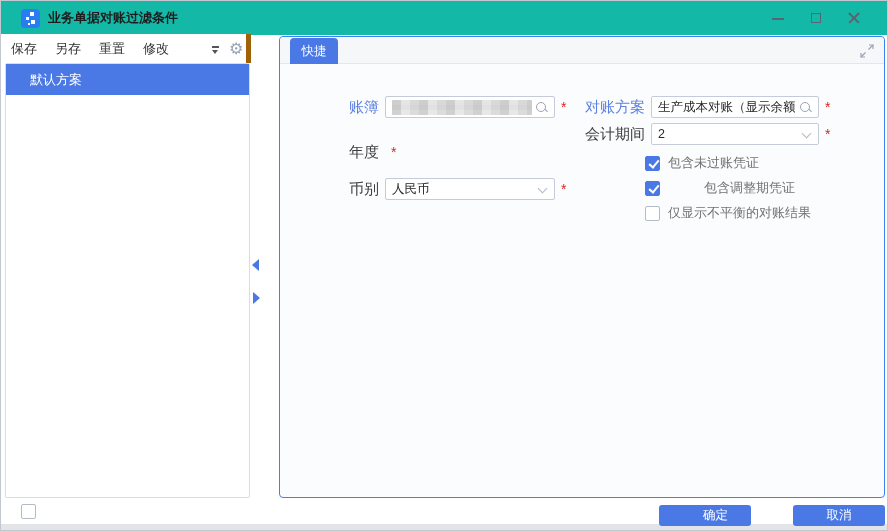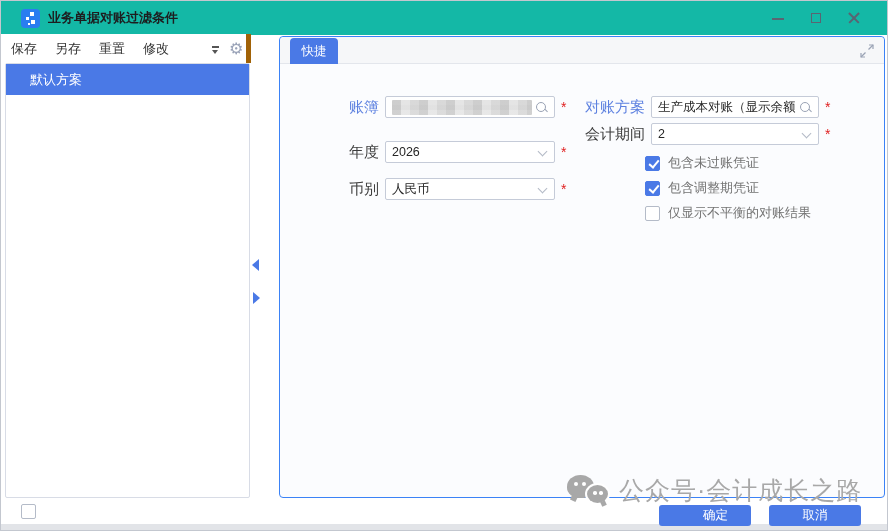--- a/index.html
+++ b/index.html
@@ -66,21 +66,21 @@
   
   .cbrow { position:absolute; display:flex; align-items:center; cursor:pointer; }
   .cb { position:relative; width:15px; height:15px; border:1px solid #b4bbc8; border-radius:2px; background:#fff; margin-right:8px; flex:none; }
   .cb.checked { background:#4a79e6; border-color:#4a79e6; }
   .cb.checked::after { content:""; position:absolute; left:4.5px; top:1.5px; width:4px; height:8px; border-right:2px solid #fff; border-bottom:2px solid #fff; transform:rotate(40deg); }
   .cblabel { font-size:13px; color:#737373; }
 
   
   .footer-cb { position:absolute; left:20px; top:503px; }
   .btn { position:absolute; top:504px; width:92px; height:21px; background:#4a79e6; color:#fff; font-size:12.5px; border:none; border-radius:3px; cursor:pointer; z-index:6; font-family:inherit; }
-  .btn-ok { left:658px;padding-left:21px; } .btn-cancel { left:768px; }
+  .btn-ok { left:658px;padding-left:21px; } .btn-cancel { left:792px; }
   .bottom-strip { position:absolute; left:0; bottom:0; width:100%; height:6px; background:#e2e4e8; }
 
   
   .watermark { position:absolute; left:566px; top:468px; width:322px; height:42px; z-index:5; pointer-events:none; display:flex; align-items:center; }
   .wm-text { font-size:25px; color:#a8a8a8; letter-spacing:1px; white-space:nowrap; margin-left:8px; }
   .wm-icon { position:relative; width:44px; height:36px; flex:none; }
   .wm-b1 { position:absolute; left:0; top:3px; width:27px; height:23px; background:#a8a8a8; border-radius:50% 50% 46% 46%; }
   .wm-b1::before, .wm-b1::after { content:""; position:absolute; width:4px; height:4px; background:#fff; border-radius:50%; top:7px; }
   .wm-b1::before { left:7px; } .wm-b1::after { left:15px; }
   .wm-t1 { position:absolute; left:4px; top:23px; width:6px; height:6px; background:#a8a8a8; transform:rotate(25deg); }
@@ -154,24 +154,20 @@
       <span class="flabel link lw">账簿</span>
       <div class="fctl" style="width:170px;">
         <span class="mosaic"></span>
         <span class="mag"></span>
       </div>
       <span class="req">*</span>
     </div>
 
     <div class="frow" style="left:29px; top:104px;">
       <span class="flabel lw">年度</span>
-      <div class="fctl select" style="width:170px;">
-        <span>2026</span>
-        <span class="chev"></span>
-      </div>
       <span class="req">*</span>
     </div>
 
     <div class="frow" style="left:29px; top:113px;margin-top:28px;">
       <span class="flabel lw">币别</span>
       <div class="fctl select" style="width:170px;">
         <span>人民币</span>
         <span class="chev"></span>
       </div>
       <span class="req">*</span>
@@ -192,40 +188,31 @@
         <span>2</span>
         <span class="chev"></span>
       </div>
       <span class="req">*</span>
     </div>
 
     <div class="cbrow" style="left:365px; top:117px;">
       <span class="cb checked"></span>
       <span class="cblabel">包含未过账凭证</span>
     </div>
-    <div class="cbrow" style="left:365px; top:142px;">
+    <div class="cbrow" style="left:365px; top:142px;gap:36px;">
       <span class="cb checked"></span>
       <span class="cblabel">包含调整期凭证</span>
     </div>
     <div class="cbrow" style="left:365px; top:167px;">
       <span class="cb"></span>
       <span class="cblabel">仅显示不平衡的对账结果</span>
     </div>
   </div>
 
   <div class="cbrow footer-cb">
     <span class="cb"></span>
   </div>
   <button class="btn btn-ok">确定</button>
   <button class="btn btn-cancel">取消</button>
   <div class="bottom-strip"></div>
 
-  <div class="watermark">
-    <span class="wm-icon">
-      <i class="wm-b1"></i>
-        <i class="wm-t1"></i>
-        <i class="wm-b2"></i>
-        <i class="wm-t2"></i>
-    </span>
-    <span class="wm-text">公众号·会计成长之路</span>
-  </div>
 
 </div>
 
 </body></html>

